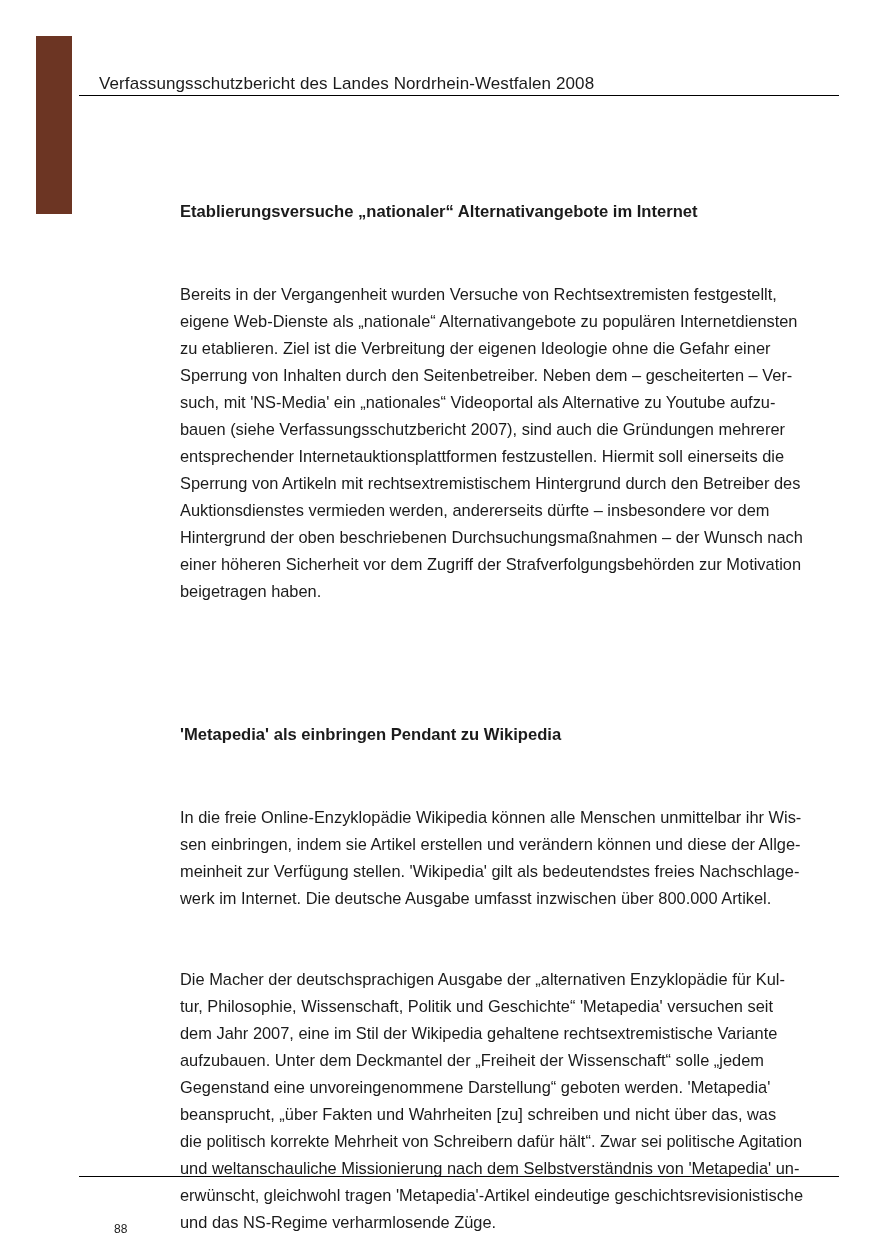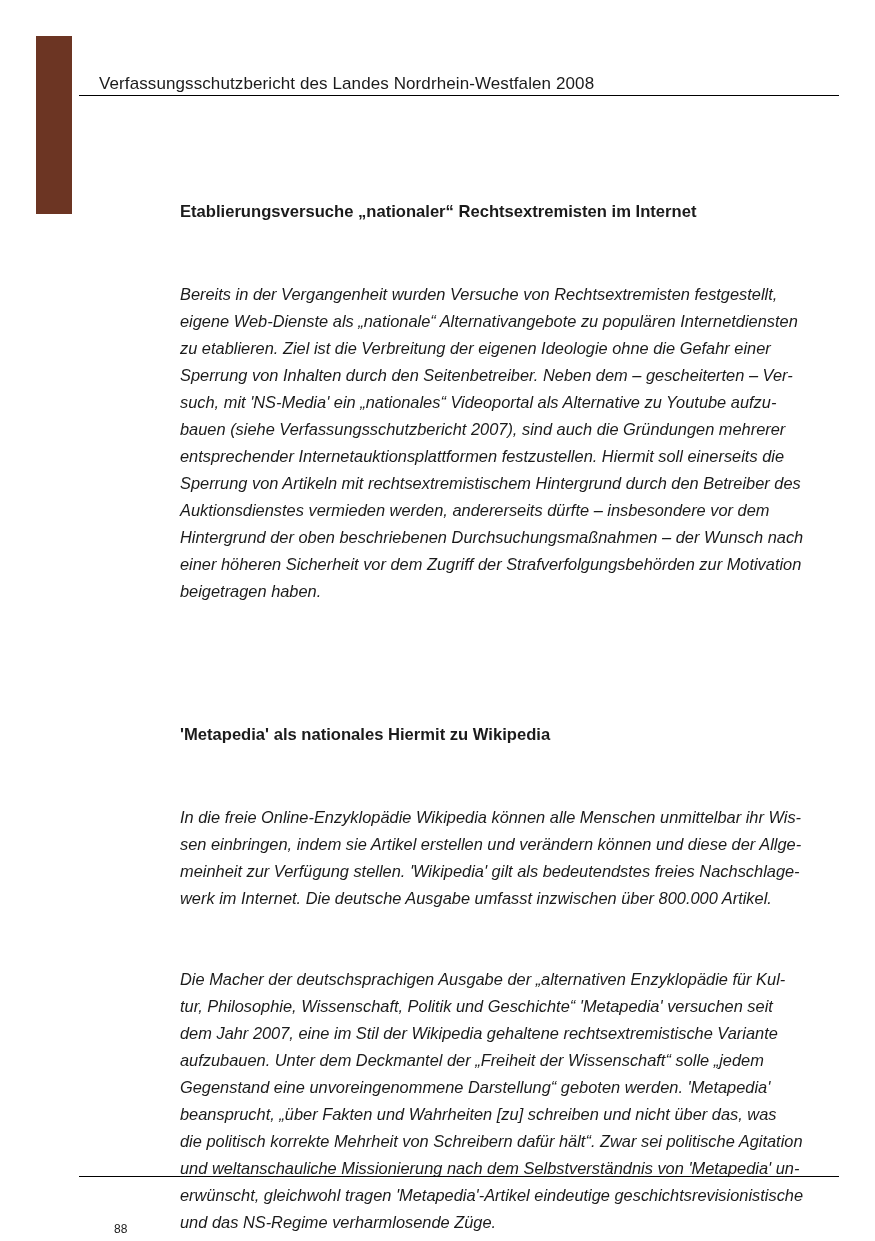--- a/index.html
+++ b/index.html
@@ -42,21 +42,20 @@
   }
   .section-heading {
     font-size: 16.6px;
     font-weight: bold;
     line-height: 27px;
     margin: 0 0 20px 0;
   }
   .body-paragraph {
     margin: 3px 0 18px 0;
     white-space: pre-line;
-    font-style: italic;
   }
   .section-metapedia { margin-top: 26px; }
   .footer-rule {
     position: absolute;
     left: 43px; top: 1140px;
     width: 760px; height: 0;
     border-top: 1.5px solid #000000;
   }
   .page-number {
     position: absolute;
@@ -82,37 +81,37 @@
   <div class="accent-bar" style="background: rgb(108, 53, 35);"></div>
 
   <header>
     <div class="running-header-title">Verfassungsschutzbericht des Landes Nordrhein-Westfalen 2008</div>
     <div class="header-rule"></div>
   </header>
 
   <main class="content">
 
     <section>
-      <h1 class="section-heading">Etablierungsversuche „nationaler“ Rechtsextremisten im Internet</h1>
+      <h1 class="section-heading">Etablierungsversuche „nationaler“ Alternativangebote im Internet</h1>
       <p class="body-paragraph">Bereits in der Vergangenheit wurden Versuche von Rechtsextremisten festgestellt,
 eigene Web-Dienste als „nationale“ Alternativangebote zu populären Internetdiensten
 zu etablieren. Ziel ist die Verbreitung der eigenen Ideologie ohne die Gefahr einer
 Sperrung von Inhalten durch den Seitenbetreiber. Neben dem – gescheiterten – Ver-
 such, mit 'NS-Media' ein „nationales“ Videoportal als Alternative zu Youtube aufzu-
 bauen (siehe Verfassungsschutzbericht 2007), sind auch die Gründungen mehrerer
 entsprechender Internetauktionsplattformen festzustellen. Hiermit soll einerseits die
 Sperrung von Artikeln mit rechtsextremistischem Hintergrund durch den Betreiber des
 Auktionsdienstes vermieden werden, andererseits dürfte – insbesondere vor dem
 Hintergrund der oben beschriebenen Durchsuchungsmaßnahmen – der Wunsch nach
 einer höheren Sicherheit vor dem Zugriff der Strafverfolgungsbehörden zur Motivation
 beigetragen haben.</p>
     </section>
 
     <section class="section-metapedia">
-      <h1 class="section-heading">'Metapedia' als nationales Hiermit zu Wikipedia</h1>
+      <h1 class="section-heading">'Metapedia' als einbringen Pendant zu Wikipedia</h1>
       <p class="body-paragraph">In die freie Online-Enzyklopädie Wikipedia können alle Menschen unmittelbar ihr Wis-
 sen einbringen, indem sie Artikel erstellen und verändern können und diese der Allge-
 meinheit zur Verfügung stellen. 'Wikipedia' gilt als bedeutendstes freies Nachschlage-
 werk im Internet. Die deutsche Ausgabe umfasst inzwischen über 800.000 Artikel.</p>
       <p class="body-paragraph">Die Macher der deutschsprachigen Ausgabe der „alternativen Enzyklopädie für Kul-
 tur, Philosophie, Wissenschaft, Politik und Geschichte“ 'Metapedia' versuchen seit
 dem Jahr 2007, eine im Stil der Wikipedia gehaltene rechtsextremistische Variante
 aufzubauen. Unter dem Deckmantel der „Freiheit der Wissenschaft“ solle „jedem
 Gegenstand eine unvoreingenommene Darstellung“ geboten werden. 'Metapedia'
 beansprucht, „über Fakten und Wahrheiten [zu] schreiben und nicht über das, was

